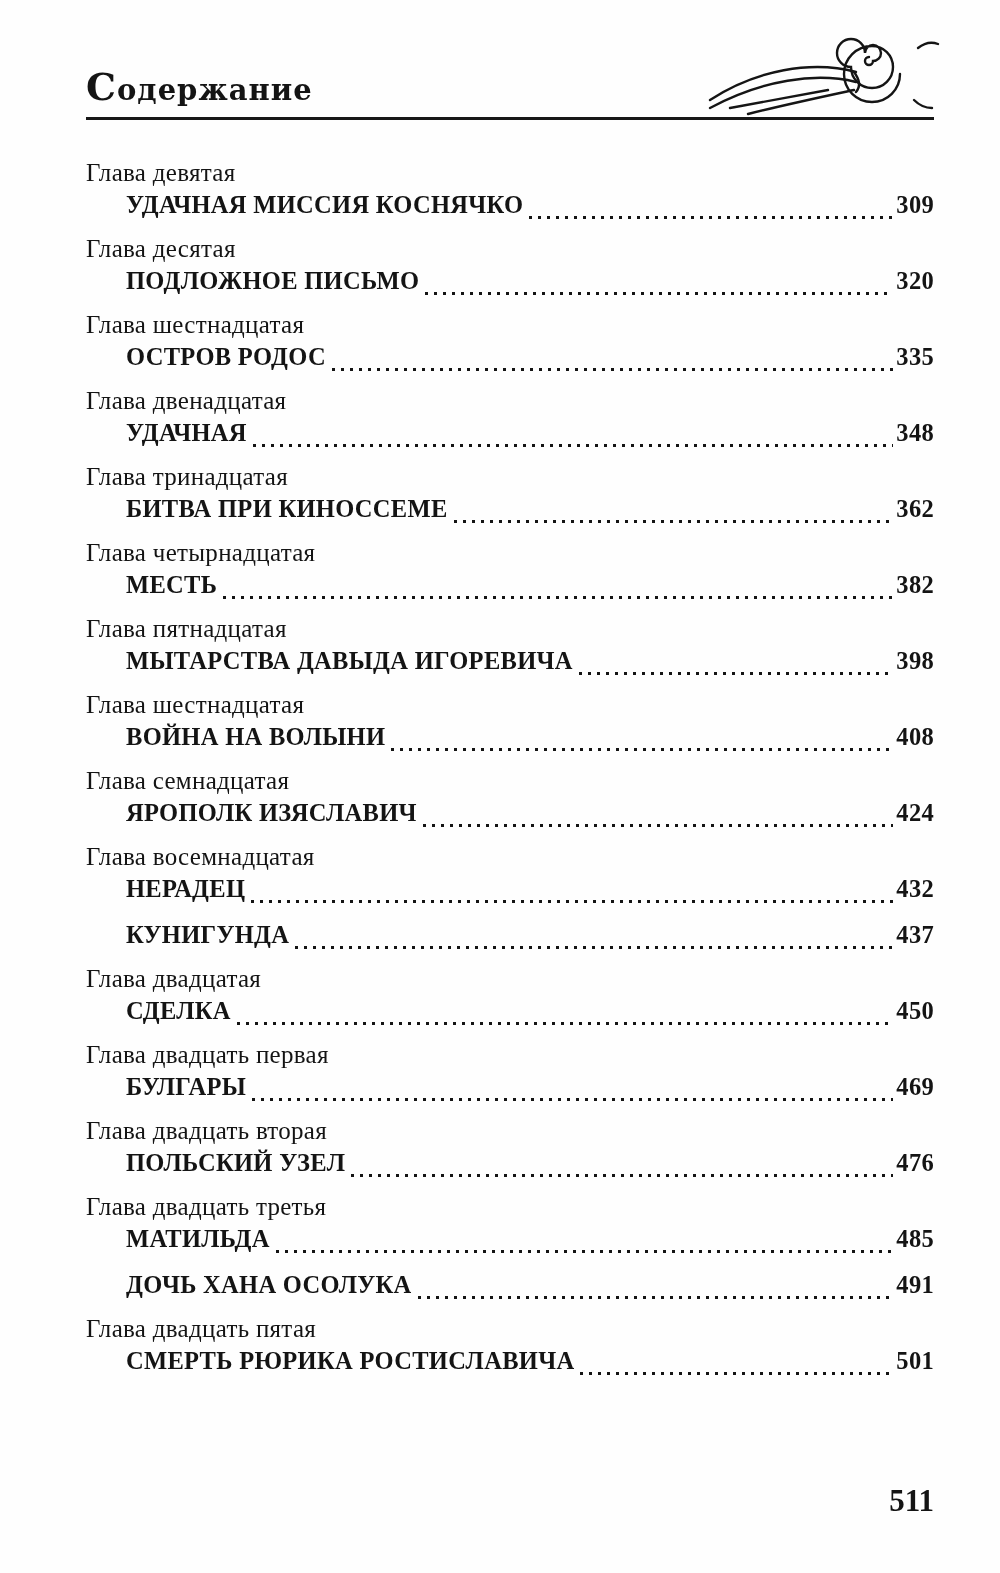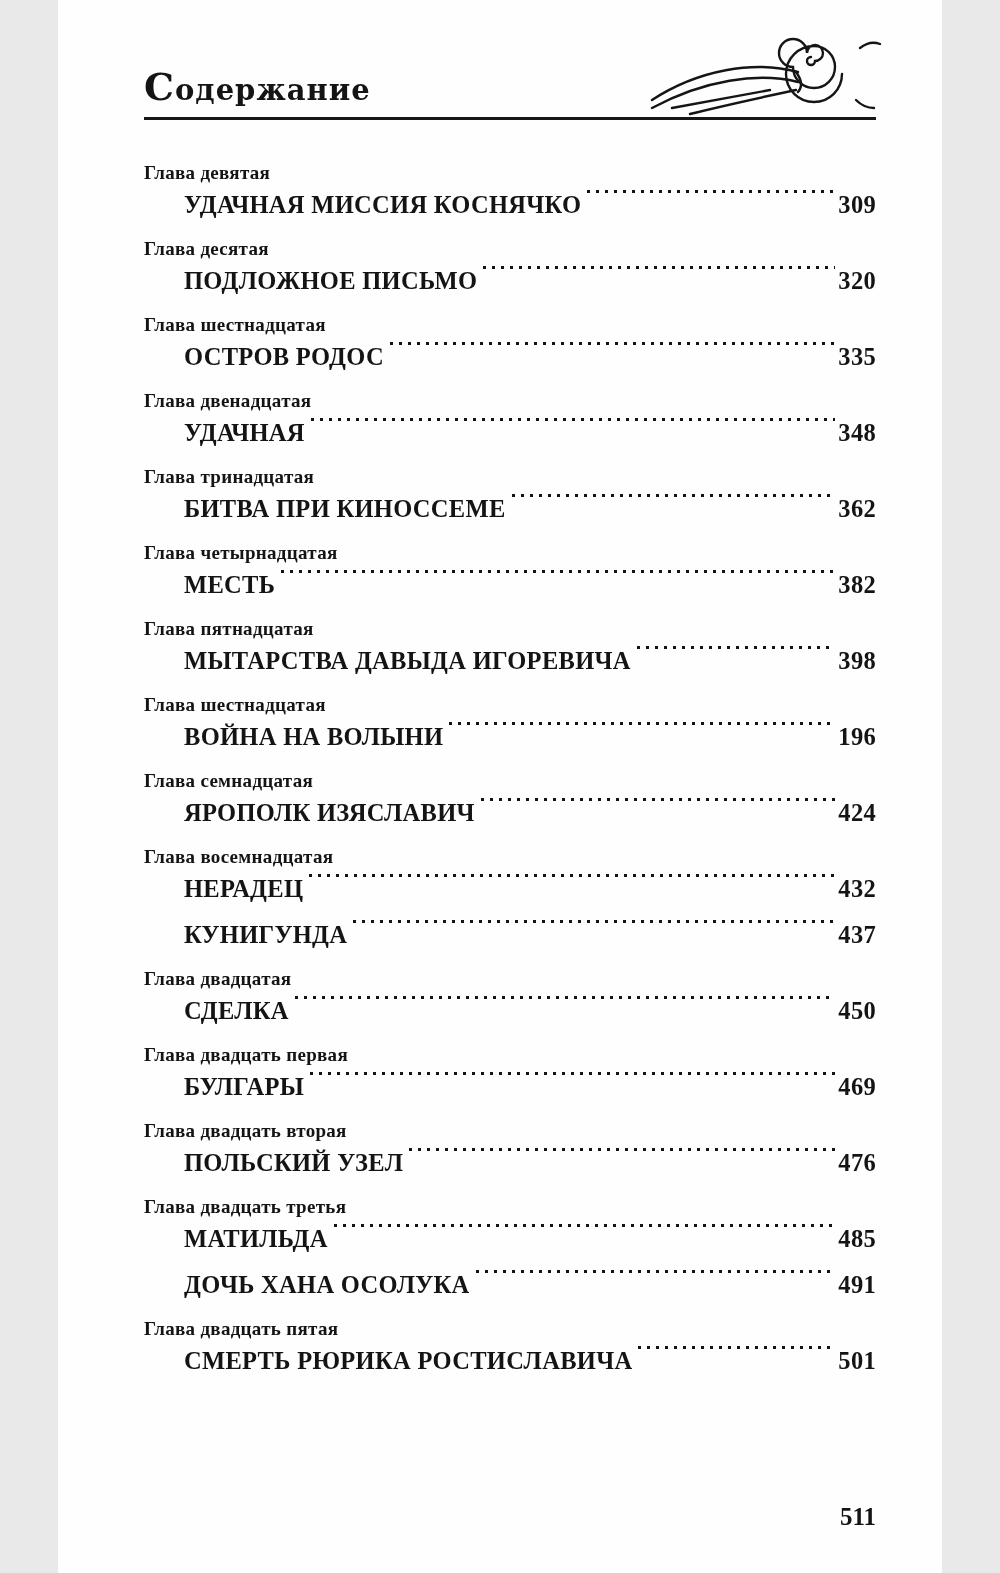--- a/index.html
+++ b/index.html
@@ -2,21 +2,21 @@
 <html><head>
 <meta charset="utf-8">
 <style>
   html, body {
     margin: 0;
     padding: 0;
     background: #e9e9e9;
   }
   .page {
     position: relative;
-    width: 884px;
+    width: 1000px;
     height: 1573px;
     margin: 0 auto;
     background: #fefefe;
     color: #141414;
     font-family: "Liberation Serif", serif;
     overflow: hidden;
     box-sizing: border-box;
   }
   .content {
     padding: 0 66px 0 86px;
@@ -49,28 +49,28 @@
   }
 
   
   .toc-list {
     margin-top: 38px;
   }
   .toc-entry {
     margin-bottom: 13px;
   }
   .chapter-label {
-    font-size: 19px;
-    font-weight: bold;
+    font-size: 25px;
+    font-weight: normal;
     line-height: 30px;
     letter-spacing: 0.3px;
   }
   .title-row {
     display: flex;
-    align-items: flex-start;
+    align-items: flex-end;
     margin-left: 40px;
     font-size: 24.5px;
     font-weight: bold;
     line-height: 33px;
     letter-spacing: 0.3px;
   }
   .chapter-title {
     white-space: nowrap;
   }
   .dot-leader {
@@ -85,22 +85,22 @@
     min-width: 20px;
   }
   .page-num {
     white-space: nowrap;
   }
 
   
   .footer-page-number {
     position: absolute;
     right: 66px;
-    bottom: 42px;
-    font-size: 25px;
+    bottom: 54px;
+    font-size: 31px;
     font-weight: bold;
     font-family: "Liberation Serif", serif;
   }
 </style>
 </head>
 <body>
 
 <div class="page">
   <div class="content">
 
@@ -188,21 +188,21 @@
             <span class="chapter-title">МЫТАРСТВА ДАВЫДА ИГОРЕВИЧА</span>
             <span class="dot-leader"></span>
             <span class="page-num">398</span>
           </div>
         </div>
         <div class="toc-entry">
           <div class="chapter-label">Глава шестнадцатая</div>
           <div class="title-row">
             <span class="chapter-title">ВОЙНА НА ВОЛЫНИ</span>
             <span class="dot-leader"></span>
-            <span class="page-num">196</span>
+            <span class="page-num">408</span>
           </div>
         </div>
         <div class="toc-entry">
           <div class="chapter-label">Глава семнадцатая</div>
           <div class="title-row">
             <span class="chapter-title">ЯРОПОЛК ИЗЯСЛАВИЧ</span>
             <span class="dot-leader"></span>
             <span class="page-num">424</span>
           </div>
         </div>

